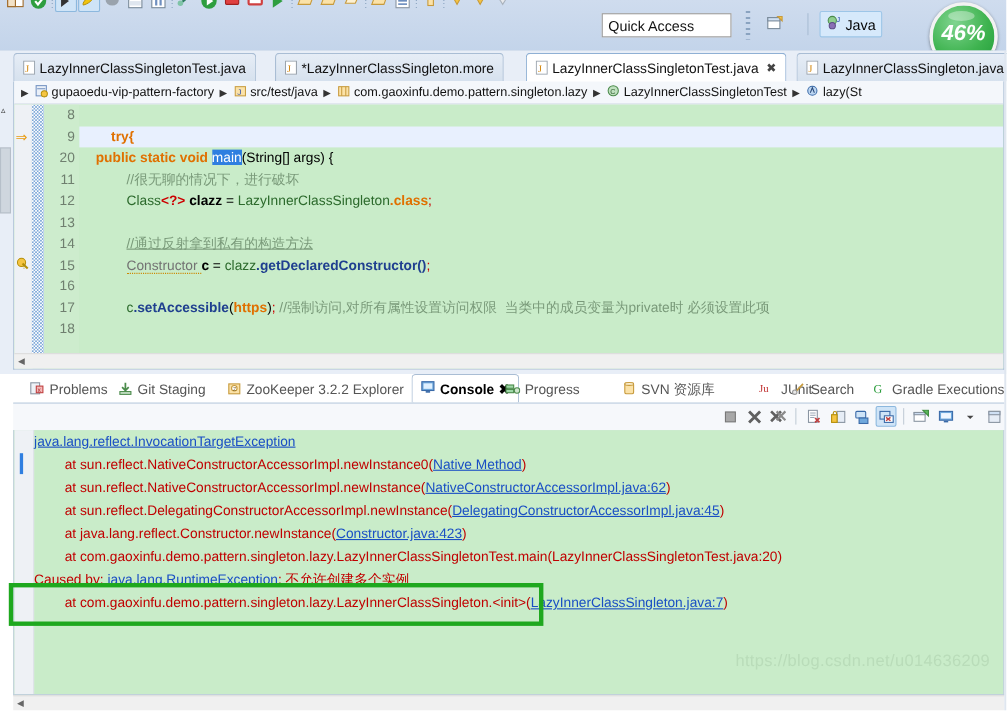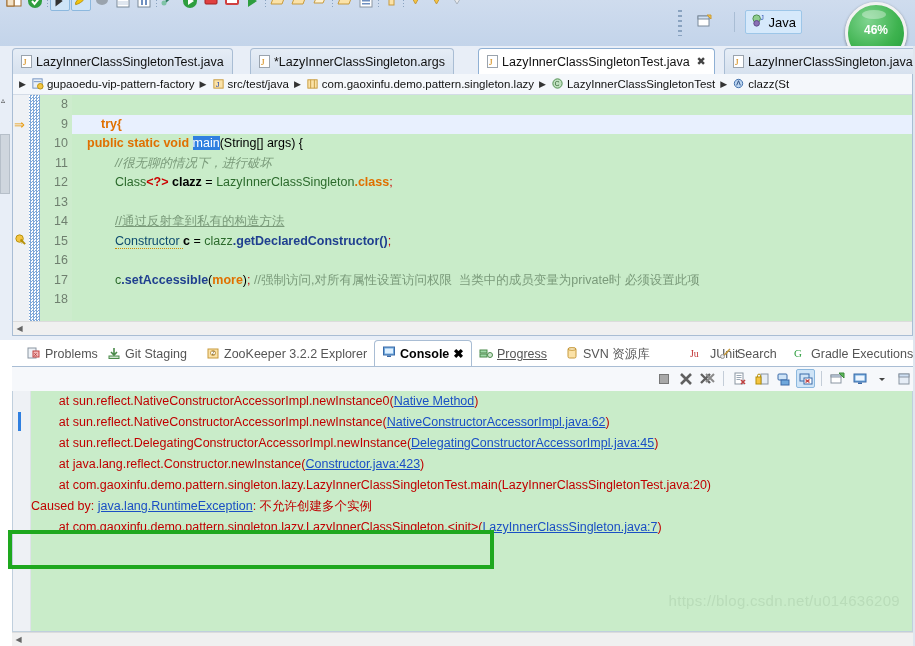--- a/index.html
+++ b/index.html
@@ -38,22 +38,23 @@
     padding:0 5px;box-sizing:border-box;font-size:13px;}
   .persp-open{right:196px;width:28px;justify-content:center;}
   .persp-java{right:113px;background:#d6e9fb;border:1px solid #9dc6e8;border-radius:2px;}
   .persp-debug{right:20px;}
   .vdiv{position:absolute;right:180px;top:12px;width:1px;height:20px;background:#a9bdd4;}
 
   .badge46{
     position:absolute;right:8px;top:2px;width:56px;height:56px;border-radius:50%;
     background:radial-gradient(circle at 36% 28%, #7fd48f 0%, #3eb34f 55%, #1f9b38 100%);
     border:3px solid #f2f2f2;box-shadow:0 1px 3px rgba(0,0,0,.45);
-    color:#fff;font-size:12px;font-weight:bold;text-align:center;line-height:50px;
+    color:#fff;font-size:20px;font-weight:bold;text-align:center;line-height:50px;
     font-family:"Liberation Sans", sans-serif;
+    font-style:italic;
   }
   .badge46::after{content:"";position:absolute;left:14px;top:5px;width:24px;height:9px;border-radius:50%;
     background:rgba(255,255,255,.35);}
 
   
   .editor-area{position:absolute;left:0;top:46px;width:915px;height:294px;background:#e8eef7;}
   .tabrow{position:absolute;left:12px;top:2px;right:0;height:26px;}
   .tab{
     position:absolute;top:0;height:26px;box-sizing:border-box;
     display:flex;align-items:center;gap:4px;padding:0 8px;
@@ -87,21 +88,21 @@
     color:#6f7f6f;font-size:12.5px;text-align:right;padding-right:4px;box-sizing:border-box;}
   .code-col{position:absolute;left:62px;top:0;right:0;bottom:0;}
   .cl{height:19.5px;line-height:19.5px;white-space:pre;font-size:12.5px;
       font-family:"Liberation Sans", sans-serif;}
   .num-col .cl{line-height:19.5px;height:19.5px;}
   .hl-line{position:absolute;left:59px;right:0;top:19.5px;height:19.5px;background:#e8f0fe;}
   .kw{color:#e07000;font-weight:bold;}
   .cmt{color:#7a9a7a;}
   .sel{background:#2f7fe0;color:#fff;}
   .typ{color:#2c6a2c;}
-  .typu{color:#0c4a6e;border-bottom:1px dotted #cc8800;text-align:center;}
+  .typu{color:#737373;border-bottom:1px dotted #cc8800;text-align:center;}
   .var{color:#000;font-weight:bold;}
   .mth{color:#1f3f8f;font-weight:bold;}
   .pun{color:#000;}
   .red{color:#cc0000;}
   .fold-minus{position:absolute;left:16px;width:11px;height:19.5px;line-height:19.5px;
     text-align:center;font-size:10px;color:#7a8a9a;background:#dfe9f4;}
   .ed-hscroll{position:absolute;left:0;right:0;bottom:0;height:13px;background:#f0f0f0;
     border-top:1px solid #dcdcdc;}
   .ed-hscroll .lbtn{position:absolute;left:1px;top:1px;width:11px;height:11px;
     color:#666;font-size:8px;text-align:center;line-height:11px;}
@@ -271,20 +272,21 @@
           <path d="M5 5h9l-4.5 8z" fill="#f5c542" stroke="#c79a3c"></path>
         </svg>
     </span>
     <span class="tbi">
       <svg width="20" height="20" viewBox="0 0 20 20">
           <path d="M4 5h10l-5 8z" fill="#e7e9ec" stroke="#aab3bd"></path>
         </svg>
     </span>
   </div>
 
+  <div class="quick-access">Quick Access</div>
   <div class="tb-dots"></div>
 
   <div class="persp-btn persp-open">
     <span>
       <svg width="16" height="16" viewBox="0 0 16 16">
           <rect x="1" y="3" width="11" height="10" fill="#fff" stroke="#7a8a9a"></rect>
           <rect x="1" y="3" width="11" height="3" fill="#cfe0f4" stroke="#7a8a9a"></rect>
           <path d="M10 2l4 0 0 4z" fill="#f5c542" stroke="#c79a3c"></path>
         </svg>
     </span>
@@ -333,21 +335,21 @@
       <span>LazyInnerClassSingletonTest.java</span>
     </div>
 
     <div class="tab" style="left:238px;">
       <span class="jfile">
         <svg width="11" height="13" viewBox="0 0 11 13">
             <rect x="0.5" y="0.5" width="10" height="12" fill="#fff" stroke="#9aa3ad"></rect>
             <text x="2" y="10" font-size="9" fill="#d08000" font-family="Liberation Serif, serif">J</text>
           </svg>
       </span>
-      <span>*LazyInnerClassSingleton.args</span>
+      <span>*LazyInnerClassSingleton.more</span>
     </div>
 
     <div class="tab active" style="left:466px;">
       <span class="jfile">
         <svg width="11" height="13" viewBox="0 0 11 13">
             <rect x="0.5" y="0.5" width="10" height="12" fill="#fff" stroke="#9aa3ad"></rect>
             <text x="2" y="10" font-size="9" fill="#d08000" font-family="Liberation Serif, serif">J</text>
           </svg>
       </span>
       <span>LazyInnerClassSingletonTest.java</span>
@@ -410,21 +412,21 @@
         <span>LazyInnerClassSingletonTest</span>
       </span>
       <span class="arrow">▶</span>
       <span class="crumb">
         <span>
           <svg width="13" height="13" viewBox="0 0 14 14">
               <circle cx="7" cy="7" r="4.5" fill="#bcd6f2" stroke="#3a6aa8"></circle>
               <path d="M5 9l2-5 2 5" stroke="#2a4a7a" fill="none"></path>
             </svg>
         </span>
-        <span>clazz(St</span>
+        <span>lazy(St</span>
       </span>
     </div>
 
     <div class="code-wrap">
       <div class="hl-line"></div>
 
       <div class="ann-col">
         <span class="marker-arrow">⇒</span>
         <span class="marker-warn">
           <svg width="13" height="13" viewBox="0 0 14 14">
@@ -435,42 +437,42 @@
         </span>
       </div>
 
       <div class="fold-col">
         <div class="fold-minus" style="top:19.5px;">⓿</div>
       </div>
 
       <div class="num-col">
         <div class="cl">8</div>
         <div class="cl">9</div>
-        <div class="cl">10</div>
+        <div class="cl">20</div>
         <div class="cl">11</div>
         <div class="cl">12</div>
         <div class="cl">13</div>
         <div class="cl">14</div>
         <div class="cl">15</div>
         <div class="cl">16</div>
         <div class="cl">17</div>
         <div class="cl">18</div>
       </div>
 
       <div class="code-col">
         <div class="cl"></div>
         <div class="cl" style="padding-left:26px;"><span class="kw">try{</span></div>
         <div class="cl"><span style="padding-left:12px"></span><span class="kw">public static void </span><span class="sel">main</span><span class="pun">(String[] args) {</span></div>
-        <div class="cl cmt" style="padding-left:40px;font-style:italic;"><span>//很无聊的情况下，进行破坏</span></div>
+        <div class="cl cmt" style="padding-left:40px;"><span>//很无聊的情况下，进行破坏</span></div>
         <div class="cl" style="padding-left:40px;"><span class="typ">Class</span><span class="red" style="font-weight:bold">&lt;?&gt; </span><span class="var">clazz</span><span> = </span><span class="typ">LazyInnerClassSingleton</span><span class="kw">.class</span><span class="red">;</span></div>
         <div class="cl"></div>
         <div class="cl cmt" style="padding-left:40px;text-decoration:underline;"><span>//通过反射拿到私有的构造方法</span></div>
         <div class="cl" style="padding-left:40px;"><span class="typu">Constructor </span><span class="var">c</span><span> = </span><span class="typ">clazz</span><span class="mth">.getDeclaredConstructor()</span><span class="red">;</span></div>
         <div class="cl"></div>
-        <div class="cl" style="padding-left:40px;"><span class="typ">c</span><span class="mth">.setAccessible</span><span>(</span><span class="kw">more</span><span>)</span><span class="red">;</span><span class="cmt"> //强制访问,对所有属性设置访问权限  当类中的成员变量为private时 必须设置此项</span></div>
+        <div class="cl" style="padding-left:40px;"><span class="typ">c</span><span class="mth">.setAccessible</span><span>(</span><span class="kw">https</span><span>)</span><span class="red">;</span><span class="cmt"> //强制访问,对所有属性设置访问权限  当类中的成员变量为private时 必须设置此项</span></div>
         <div class="cl"></div>
       </div>
     </div>
 
     <div class="ed-hscroll">
       <span class="lbtn">◀</span>
     </div>
   </div>
 </div>
 
@@ -514,21 +516,21 @@
         <svg width="14" height="14" viewBox="0 0 14 14">
             <rect x="1.5" y="2" width="11" height="8" fill="#6fa8dc" stroke="#3a6aa8"></rect>
             <rect x="3" y="3.5" width="8" height="5" fill="#dff0ff"></rect>
             <rect x="5" y="10.5" width="4" height="1.5" fill="#3a6aa8"></rect>
           </svg>
       </span>
       <span>Console</span>
       <span class="xclose">✖</span>
     </div>
 
-    <div class="ctab" style="left:460px;text-decoration:underline;">
+    <div class="ctab" style="left:440px;">
       <span>
         <svg width="14" height="14" viewBox="0 0 14 14">
             <rect x="1" y="4" width="7" height="3" fill="#9fd8a8" stroke="#4a8a4a"></rect>
             <rect x="1" y="8" width="7" height="3" fill="#9fd8a8" stroke="#4a8a4a"></rect>
             <circle cx="11" cy="9" r="2.5" fill="#cfe6cf" stroke="#4a8a4a"></circle>
           </svg>
       </span>
       <span>Progress</span>
     </div>
 
@@ -646,20 +648,21 @@
       </span>
     </div>
   </div>
 
   <div class="cout">
     <div class="cn-gut">
       <div class="cn-bar" style="top:21px"></div>
     </div>
     <div class="cout-inner">
 
+      <div class="cline exc"><span class="lnk">java.lang.reflect.InvocationTargetException</span></div>
 
       <div class="cline"><span>	at sun.reflect.NativeConstructorAccessorImpl.newInstance0(</span><span class="lnk">Native Method</span><span>)</span></div>
 
       <div class="cline"><span>	at sun.reflect.NativeConstructorAccessorImpl.newInstance(</span><span class="lnk">NativeConstructorAccessorImpl.java:62</span><span>)</span></div>
 
       <div class="cline"><span>	at sun.reflect.DelegatingConstructorAccessorImpl.newInstance(</span><span class="lnk">DelegatingConstructorAccessorImpl.java:45</span><span>)</span></div>
 
       <div class="cline"><span>	at java.lang.reflect.Constructor.newInstance(</span><span class="lnk">Constructor.java:423</span><span>)</span></div>
 
       <div class="cline"><span>	at com.gaoxinfu.demo.pattern.singleton.lazy.LazyInnerClassSingletonTest.main(LazyInnerClassSingletonTest.java:20)</span></div>

